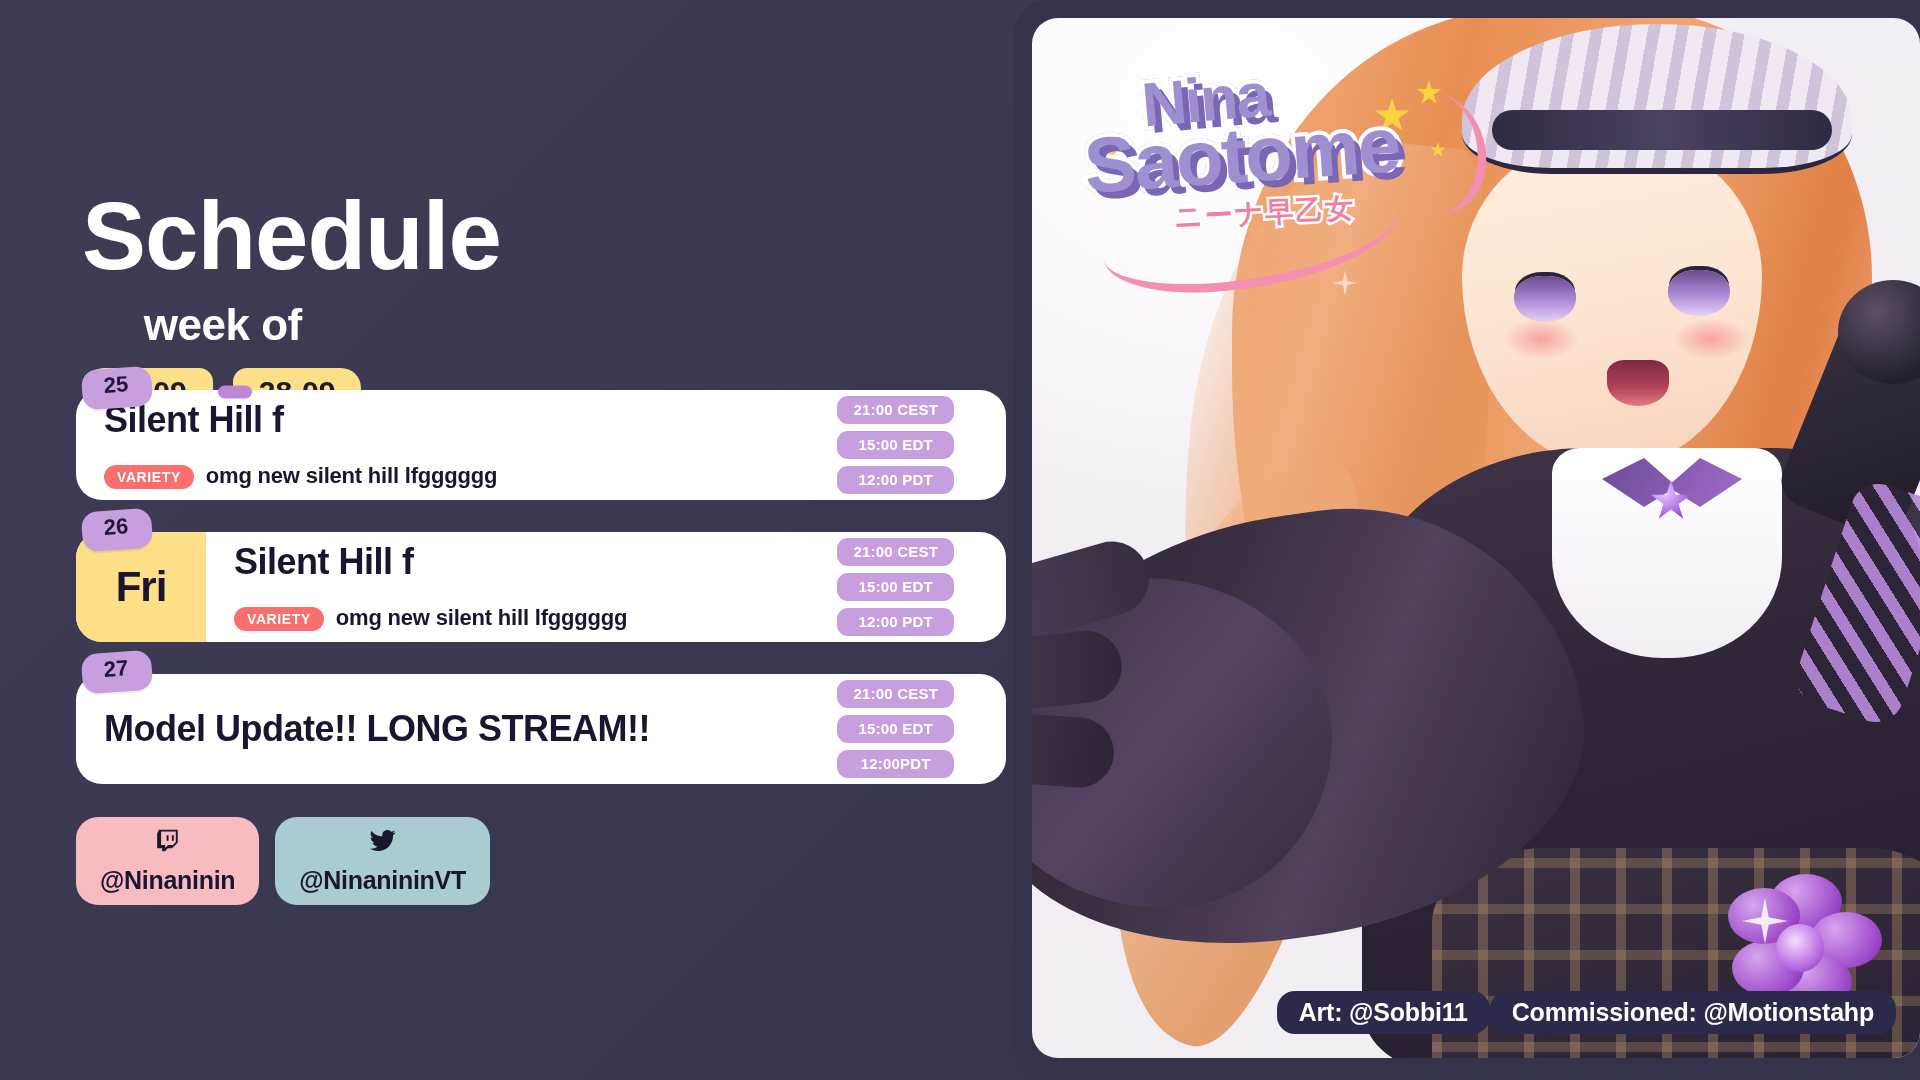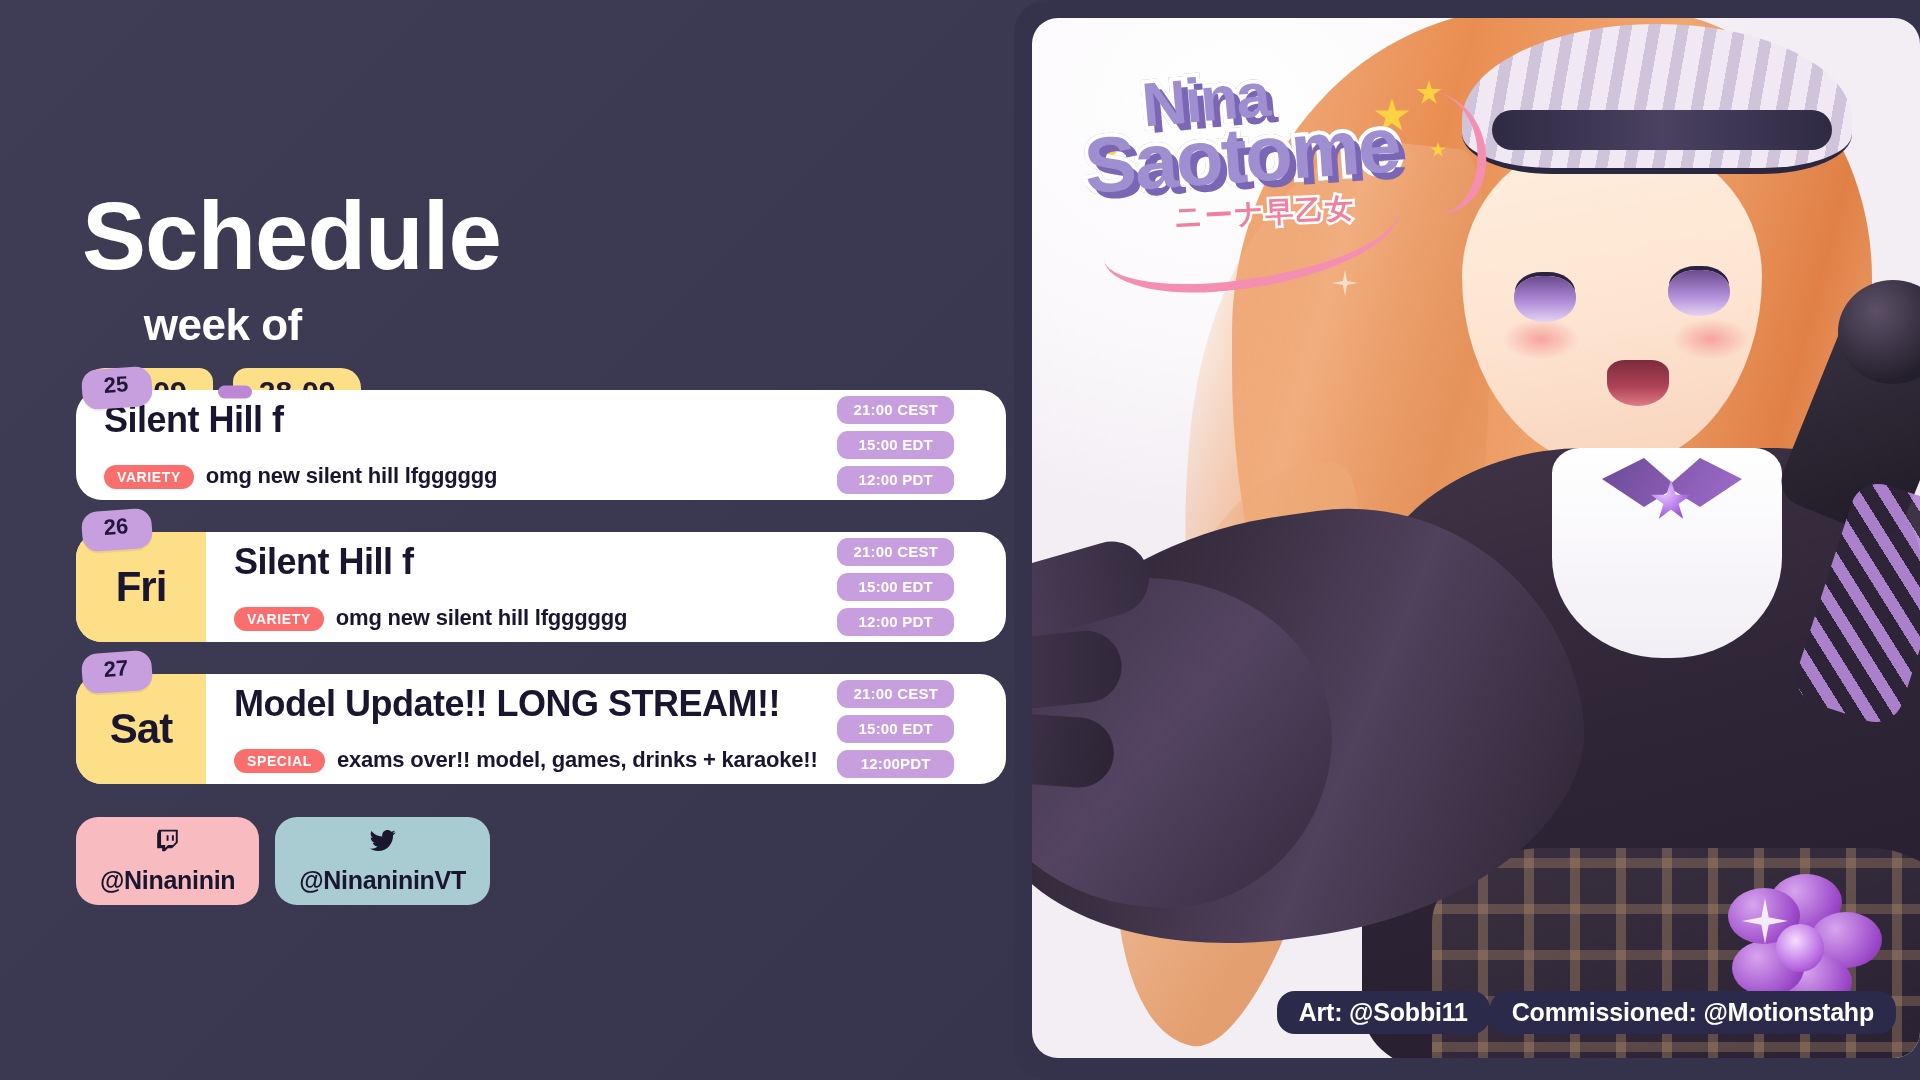--- a/index.html
+++ b/index.html
@@ -354,30 +354,23 @@
               <span class="timepill">15:00 EDT</span>
               <span class="timepill">12:00 PDT</span>
             </div>
           </div>
         </div>
         <div class="datebadge">26</div>
       </div>
 
       <div class="row">
         <div class="card">
-          <div class="daycell">
-            <span class="dayname">Sat</span>
-          </div>
           <div class="cardbody">
             <div class="texts">
               <div class="streamtitle">Model Update!! LONG STREAM!!</div>
-              <div class="subline">
-                <span class="tag">SPECIAL</span>
-                <span class="subtext">exams over!! model, games, drinks + karaoke!!</span>
-              </div>
             </div>
             <div class="times">
               <span class="timepill">21:00 CEST</span>
               <span class="timepill">15:00 EDT</span>
               <span class="timepill">12:00PDT</span>
             </div>
           </div>
         </div>
         <div class="datebadge">27</div>
       </div>

